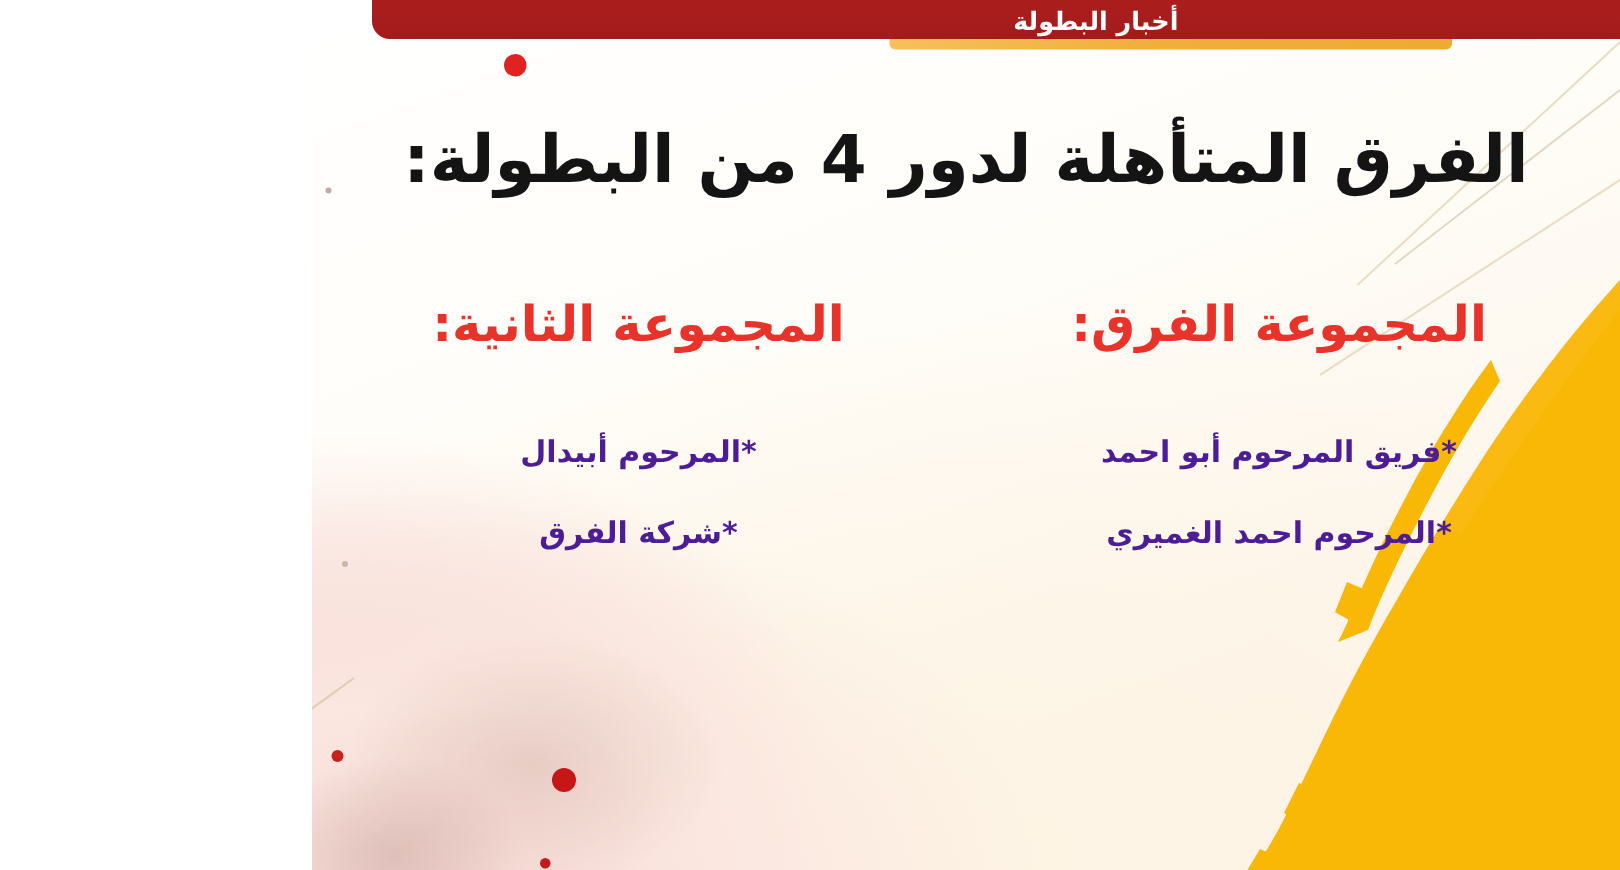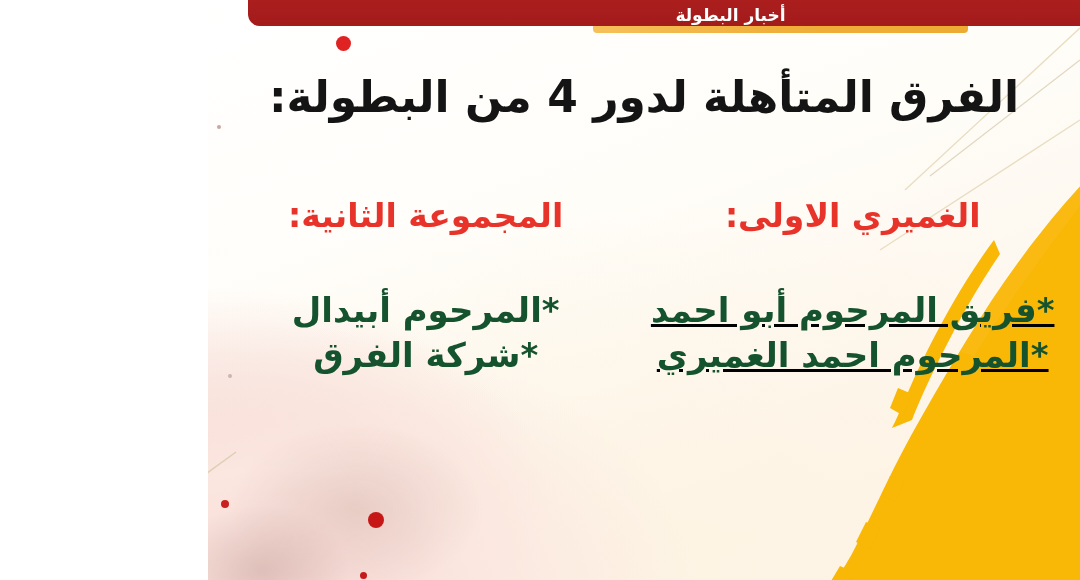--- a/index.html
+++ b/index.html
@@ -115,21 +115,21 @@
     background: linear-gradient(90deg, #f6c05a 0%, #f0ae3a 50%, #eeab33 100%);
     border-bottom-left-radius: 4px;
     border-bottom-right-radius: 4px;
   }
 
   
   .headline {
     position: absolute;
     left: 0;
     right: 0;
-    top: 42px;
+    top: 52px;
     text-align: center;
     color: #141414;
     font-size: 44px;
     font-weight: bold;
     line-height: 1.18;
     letter-spacing: -0.5px;
   }
 
   
   .columns {
@@ -158,28 +158,29 @@
     margin: 0;
   }
 
   .team-list {
     list-style: none;
     margin: 56px 0 0 0;
     padding: 0;
   }
 
   .team-item {
-    color: #14532d;
-    font-size: 34px;
+    color: #4c1d95;
+    font-size: 20px;
     font-weight: bold;
     line-height: 1.35;
     white-space: nowrap;
-  }
-
-  .right-group .team-list { margin-top: 52px; text-decoration: underline; }
+    margin-top: 27px;
+  }
+
+  .right-group .team-list { margin-top: 52px; }
   .left-group .team-list  { margin-top: 52px; }
 </style>
 </head>
 <body>
 
 <div class="poster">
 
   <div class="bg-base"></div>
   <div class="bg-haze"></div>
 
@@ -247,21 +248,21 @@
   <div class="banner">
     <span class="banner-title">أخبار البطولة</span>
   </div>
   <div class="banner-underline"></div>
 
   <h1 class="headline">الفرق المتأهلة لدور 4 من البطولة:</h1>
 
   <div class="columns">
 
     <section class="group right-group">
-      <h2 class="group-title">الغميري الاولى:</h2>
+      <h2 class="group-title">المجموعة الفرق:</h2>
       <ul class="team-list">
         <li class="team-item">*فريق المرحوم أبو احمد</li>
         <li class="team-item">*المرحوم احمد الغميري</li>
       </ul>
     </section>
 
     <section class="group left-group">
       <h2 class="group-title">المجموعة الثانية:</h2>
       <ul class="team-list">
         <li class="team-item">*المرحوم أبيدال</li>

